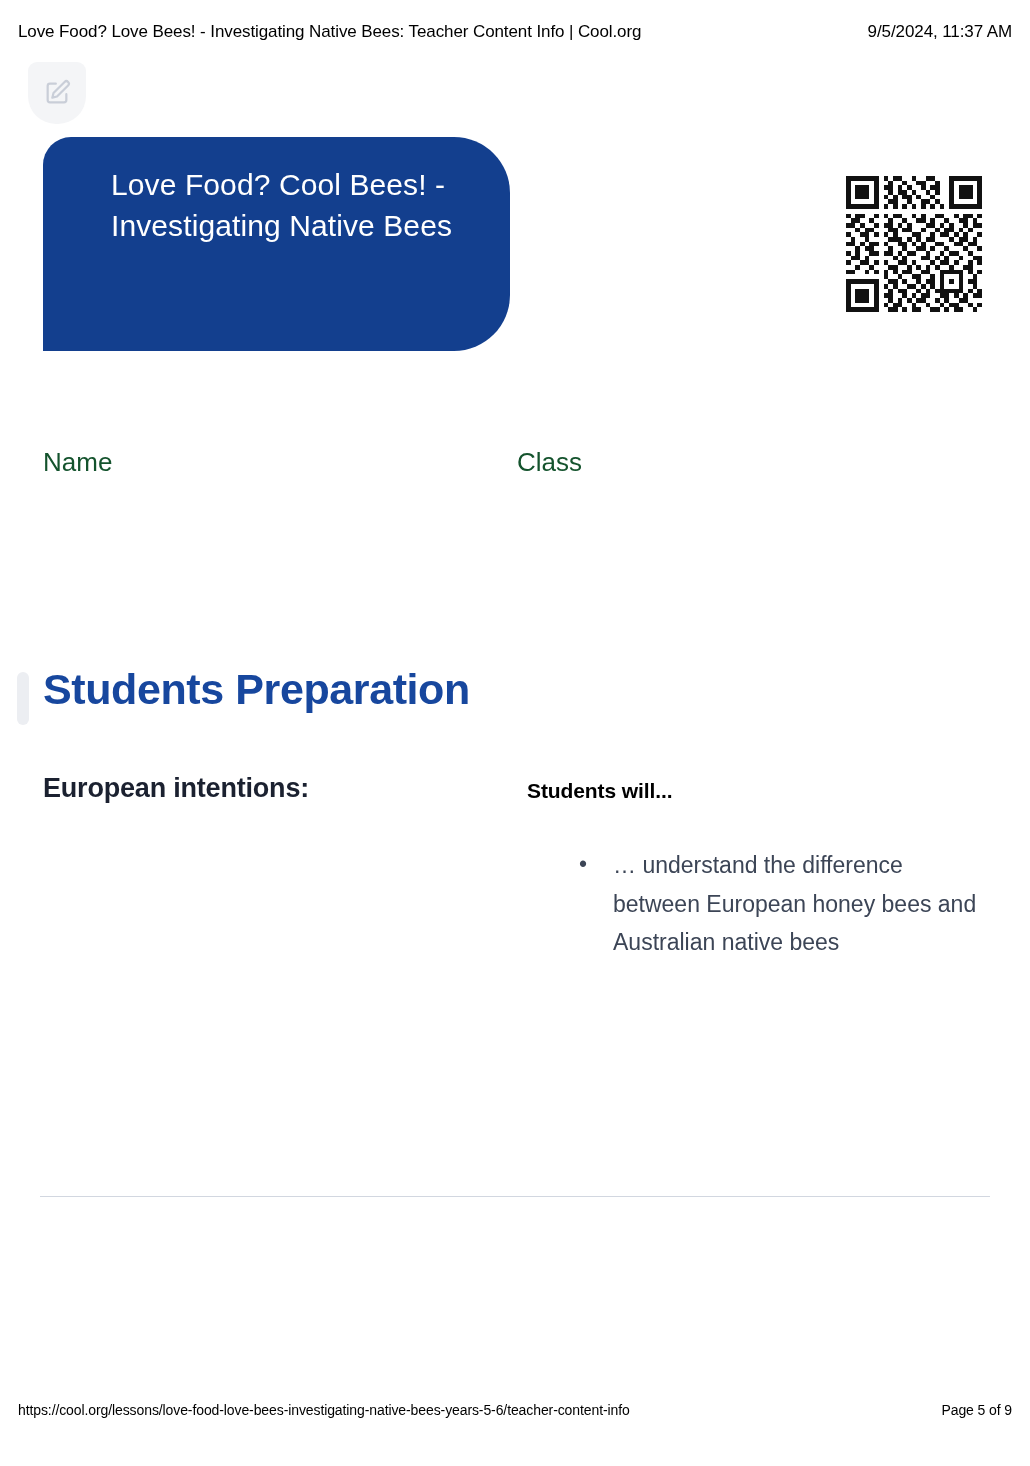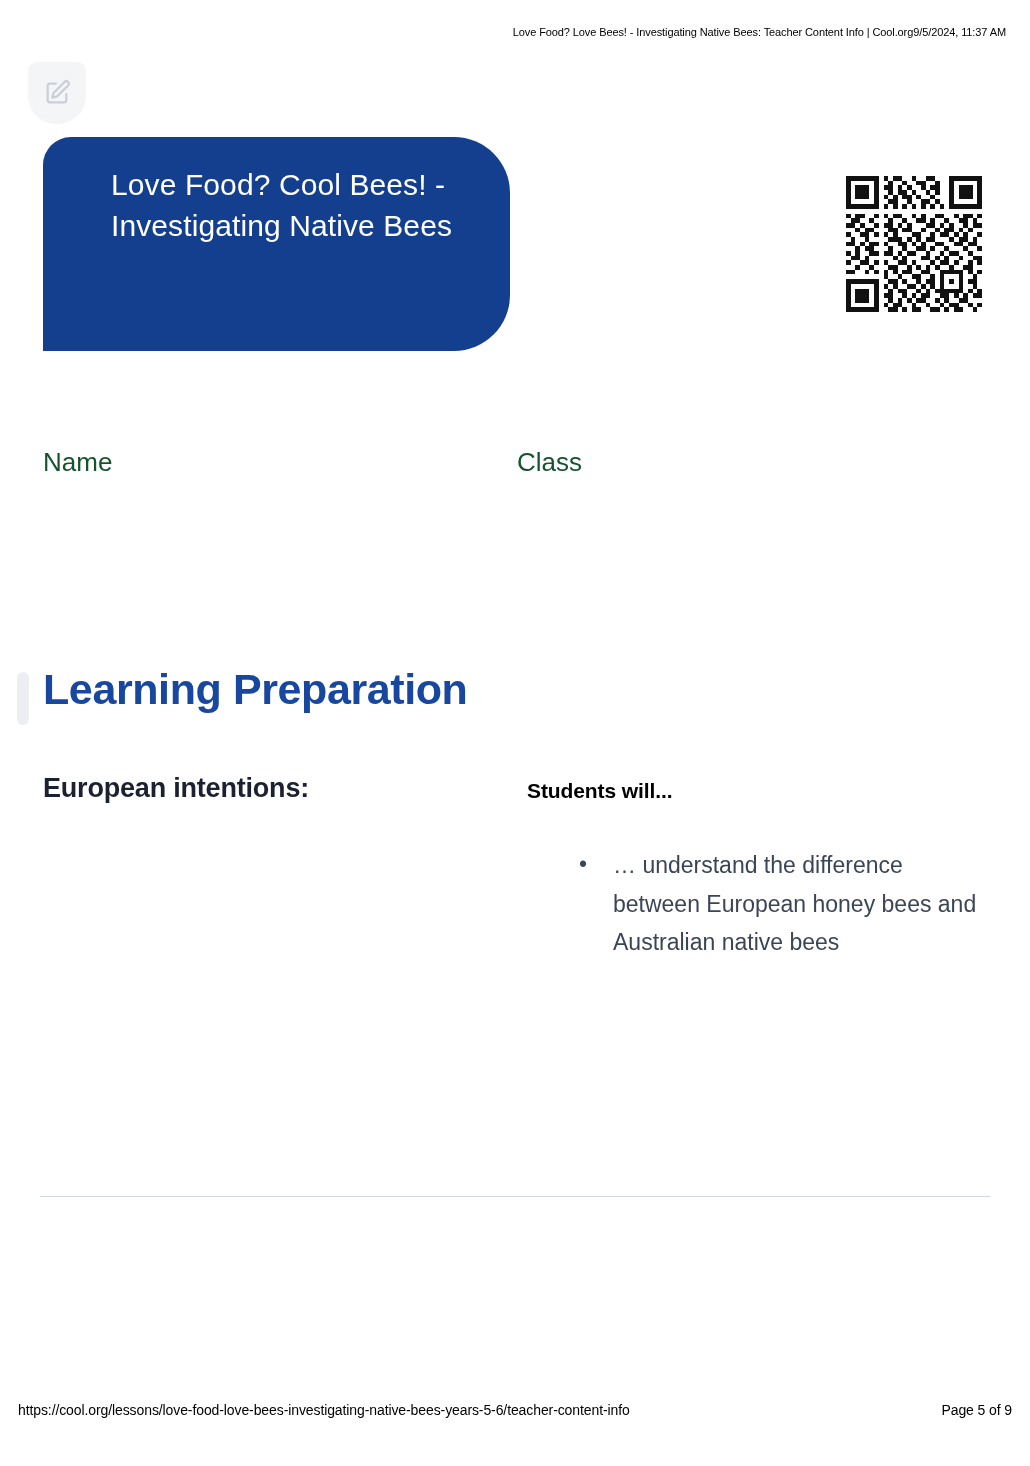--- a/index.html
+++ b/index.html
@@ -16,25 +16,25 @@
     overflow: hidden;
   }
 
   
   .print-header {
     position: absolute;
     top: 22px;
     left: 0;
     width: 1030px;
     height: 20px;
-    padding: 0 24px;
+    padding: 0 18px;
     display: flex;
     align-items: center;
-    justify-content: flex-end;
-    font-size: 11px;
+    justify-content: space-between;
+    font-size: 17px;
     color: #000000;
     letter-spacing: -0.1px;
   }
 
   
   .edit-chip {
     position: absolute;
     left: 28px;
     top: 62px;
     width: 58px;
@@ -487,21 +487,21 @@
   </span>
 </div>
 
 <div class="field-row">
   <span class="field-label name">Name</span>
   <span class="field-label cls">Class</span>
 </div>
 
 <div class="section-head">
   <div class="section-bar"></div>
-  <div class="section-title">Learning Preparation</div>
+  <div class="section-title">Students Preparation</div>
 </div>
 
 <div class="body-grid">
 
   <div class="col-left">
     <div class="lead-heading">European intentions:</div>
   </div>
 
   <div class="col-right">
     <div class="sub-heading">Students will...</div>

